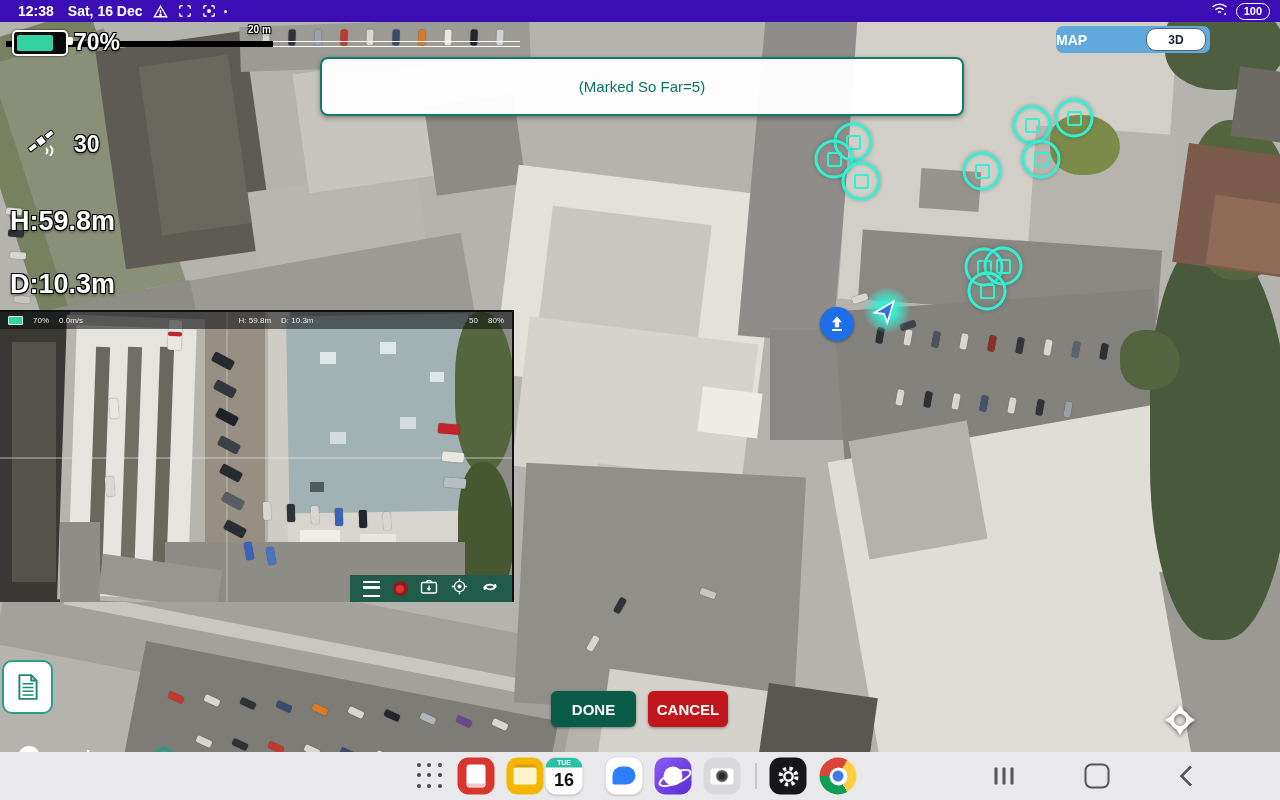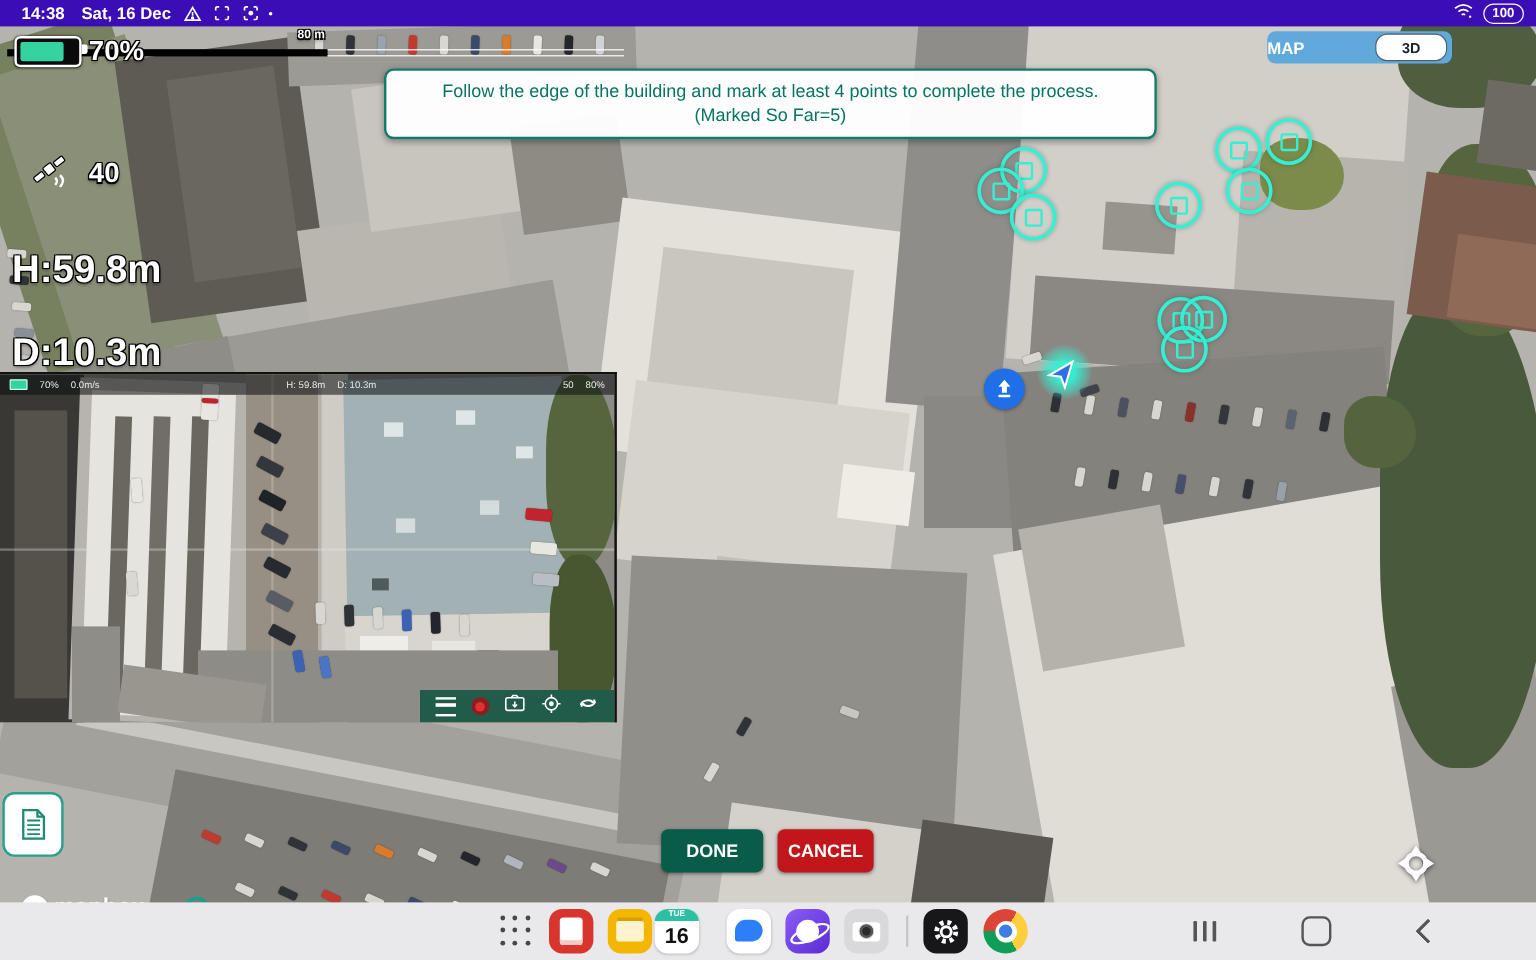--- a/index.html
+++ b/index.html
@@ -65,21 +65,21 @@
     display:flex;align-items:center;justify-content:center;font-size:12px;font-weight:bold;color:#16222e;}
 
   .banner{position:absolute;left:320px;top:57px;width:640px;height:55px;z-index:9;background:rgba(255,255,255,.97);
     border:2px solid var(--banner-border,#0F7B68);border-radius:8px;display:flex;flex-direction:column;
     align-items:center;justify-content:center;box-shadow:0 2px 5px rgba(0,0,0,.35);}
   .banner div{color:var(--banner-text,#077463);font-size:15px;font-weight:500;line-height:20px;}
 
   .telemetry{position:absolute;left:10px;top:126px;z-index:8;}
   .tele-sat{display:flex;align-items:center;gap:16px;margin-bottom:44px;margin-left:14px;}
   .tele-sat span{font-size:23px;}
-  .tele-line{font-size:32px;margin-bottom:32px;}
+  .tele-line{font-size:27px;margin-bottom:32px;}
 
   
   .pip{position:absolute;left:0;top:310px;width:512px;height:290px;z-index:10;background:#8d8b86;
     overflow:hidden;border-top:2px solid #111;border-right:2px solid #111;box-sizing:content-box;}
   .pip-top{position:absolute;left:0;top:0;width:512px;height:17px;background:rgba(10,12,14,.55);z-index:5;
     display:flex;align-items:center;color:#e8e8e8;font-size:8px;gap:10px;padding:0 8px;box-sizing:border-box;}
   .pip-batt{width:13px;height:7px;background:#35d39f;border:1px solid #cfe;border-radius:1px;}
   .pip-top .grow{flex:1;}
   .pip-bar{position:absolute;right:0;bottom:0;width:162px;height:27px;background:var(--app-title-bg,#215C4B);z-index:6;
     display:flex;align-items:center;justify-content:space-evenly;}
@@ -306,45 +306,44 @@
     <div class="batt-bar">
       <div class="batt-fill"></div>
         <div class="batt-rest"></div>
     </div>
     <div class="batt-ico">
         <i></i>
         <b></b>
       </div>
     <div class="batt-pct outlined">70%</div>
   </div>
-  <div class="scale-label outlined">80 m</div>
+  <div class="scale-label outlined">20 m</div>
 
   <div class="viewswitch">
     <div class="vs-map">MAP</div>
     <div class="vs-3d">3D</div>
   </div>
 
   <div class="banner">
-    <div>Follow the edge of the building and mark at least 4 points to complete the process.</div>
     <div>(Marked So Far=5)</div>
   </div>
 
   <div class="telemetry">
     <div class="tele-sat">
       <span>
         <svg width="34" height="30" viewBox="0 0 34 30">
           <g transform="rotate(-38 17 15)" fill="#fff" stroke="#000" stroke-width="1">
             <rect x="13" y="11" width="8" height="8" rx="1"></rect>
             <rect x="2" y="12.5" width="9" height="5" rx="1"></rect>
             <rect x="23" y="12.5" width="9" height="5" rx="1"></rect>
           </g>
           <path d="M22 22 q3 3 0 6 M26 20 q5 4 0 10" stroke="#fff" stroke-width="2" fill="none"></path>
         </svg>
       </span>
-      <span class="outlined">40</span>
+      <span class="outlined">30</span>
     </div>
     <div class="tele-line outlined">H:59.8m</div>
     <div class="tele-line outlined">D:10.3m</div>
     <div class="tele-line outlined">V:0, 0, 0</div>
   </div>
 
   <div class="pip">
     <div id="pip-deco">
         <div style="position: absolute; left: 0px; top: 0px; width: 70px; height: 290px; background: rgb(58, 56, 53);"></div>
         <div style="position: absolute; left: 12px; top: 30px; width: 44px; height: 240px; background: rgb(85, 82, 76);"></div>
@@ -456,21 +455,21 @@
   </div>
 
   <div class="locate">
     <svg width="34" height="34" viewBox="0 0 34 34">
       <circle cx="17" cy="17" r="8" fill="none" stroke="#fff" stroke-width="4"></circle>
       <path d="M17 2 l4 6 h-8 z M17 32 l4 -6 h-8 z M2 17 l6 -4 v8 z M32 17 l-6 -4 v8 z" fill="#fff"></path>
     </svg>
   </div>
 
   <div class="statusbar">
-    <span class="sb-time">14:38</span>
+    <span class="sb-time">12:38</span>
     <span class="sb-date">Sat, 16 Dec</span>
     <span class="sb-ico">
       <svg width="15" height="13" viewBox="0 0 24 21" fill="none" stroke="#fff" stroke-width="2.2">
         <path d="M12 2 L22 19 H2 Z"></path>
           <path d="M12 8 v5"></path>
           <circle cx="12" cy="16" r="1.2" fill="#fff"></circle>
       </svg>
     </span>
     <span class="sb-ico">
       <svg width="14" height="14" viewBox="0 0 24 24" fill="none" stroke="#fff" stroke-width="2.4">

